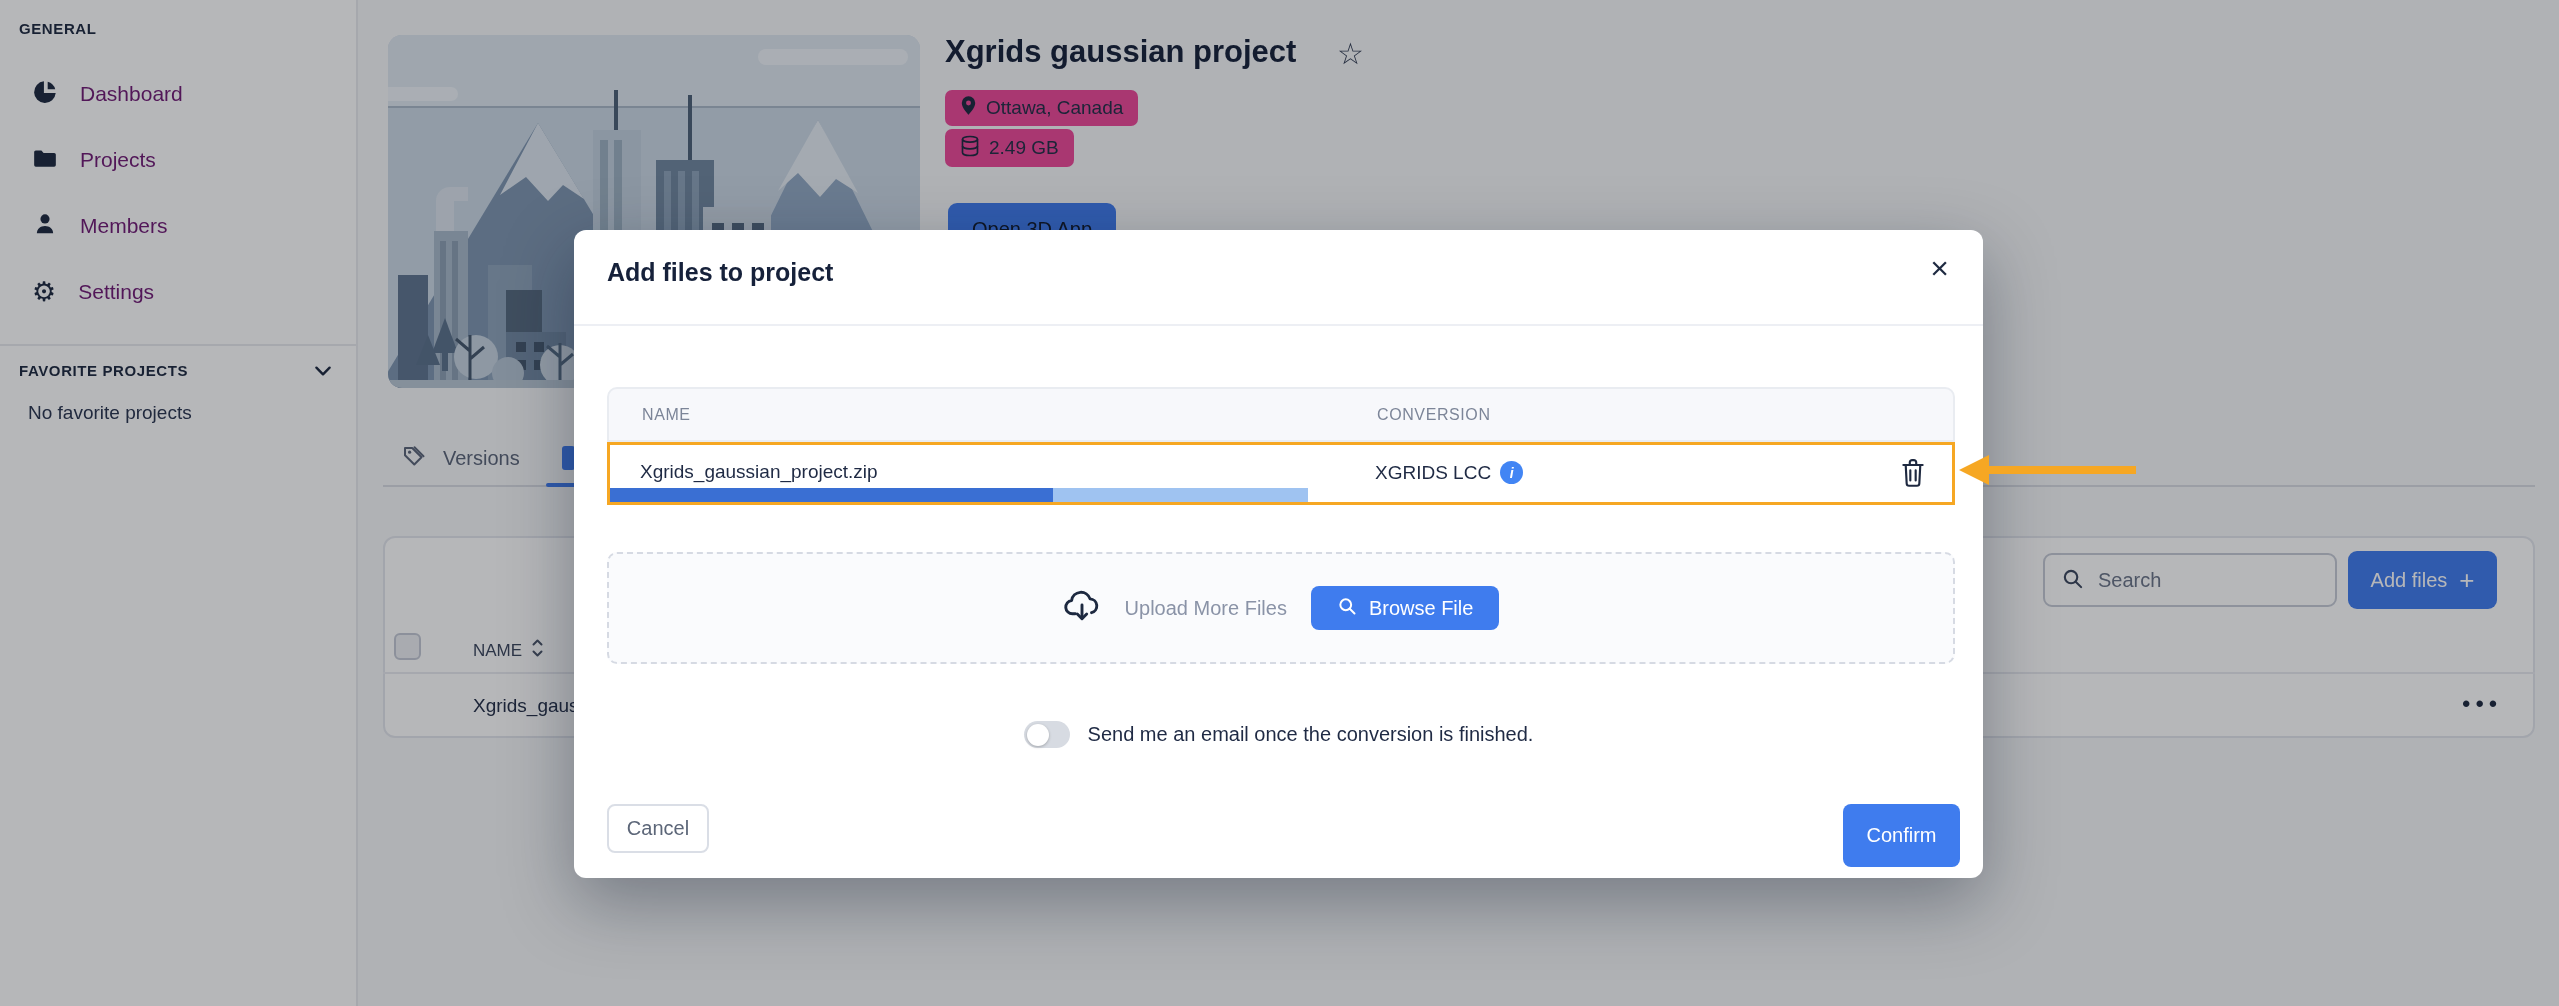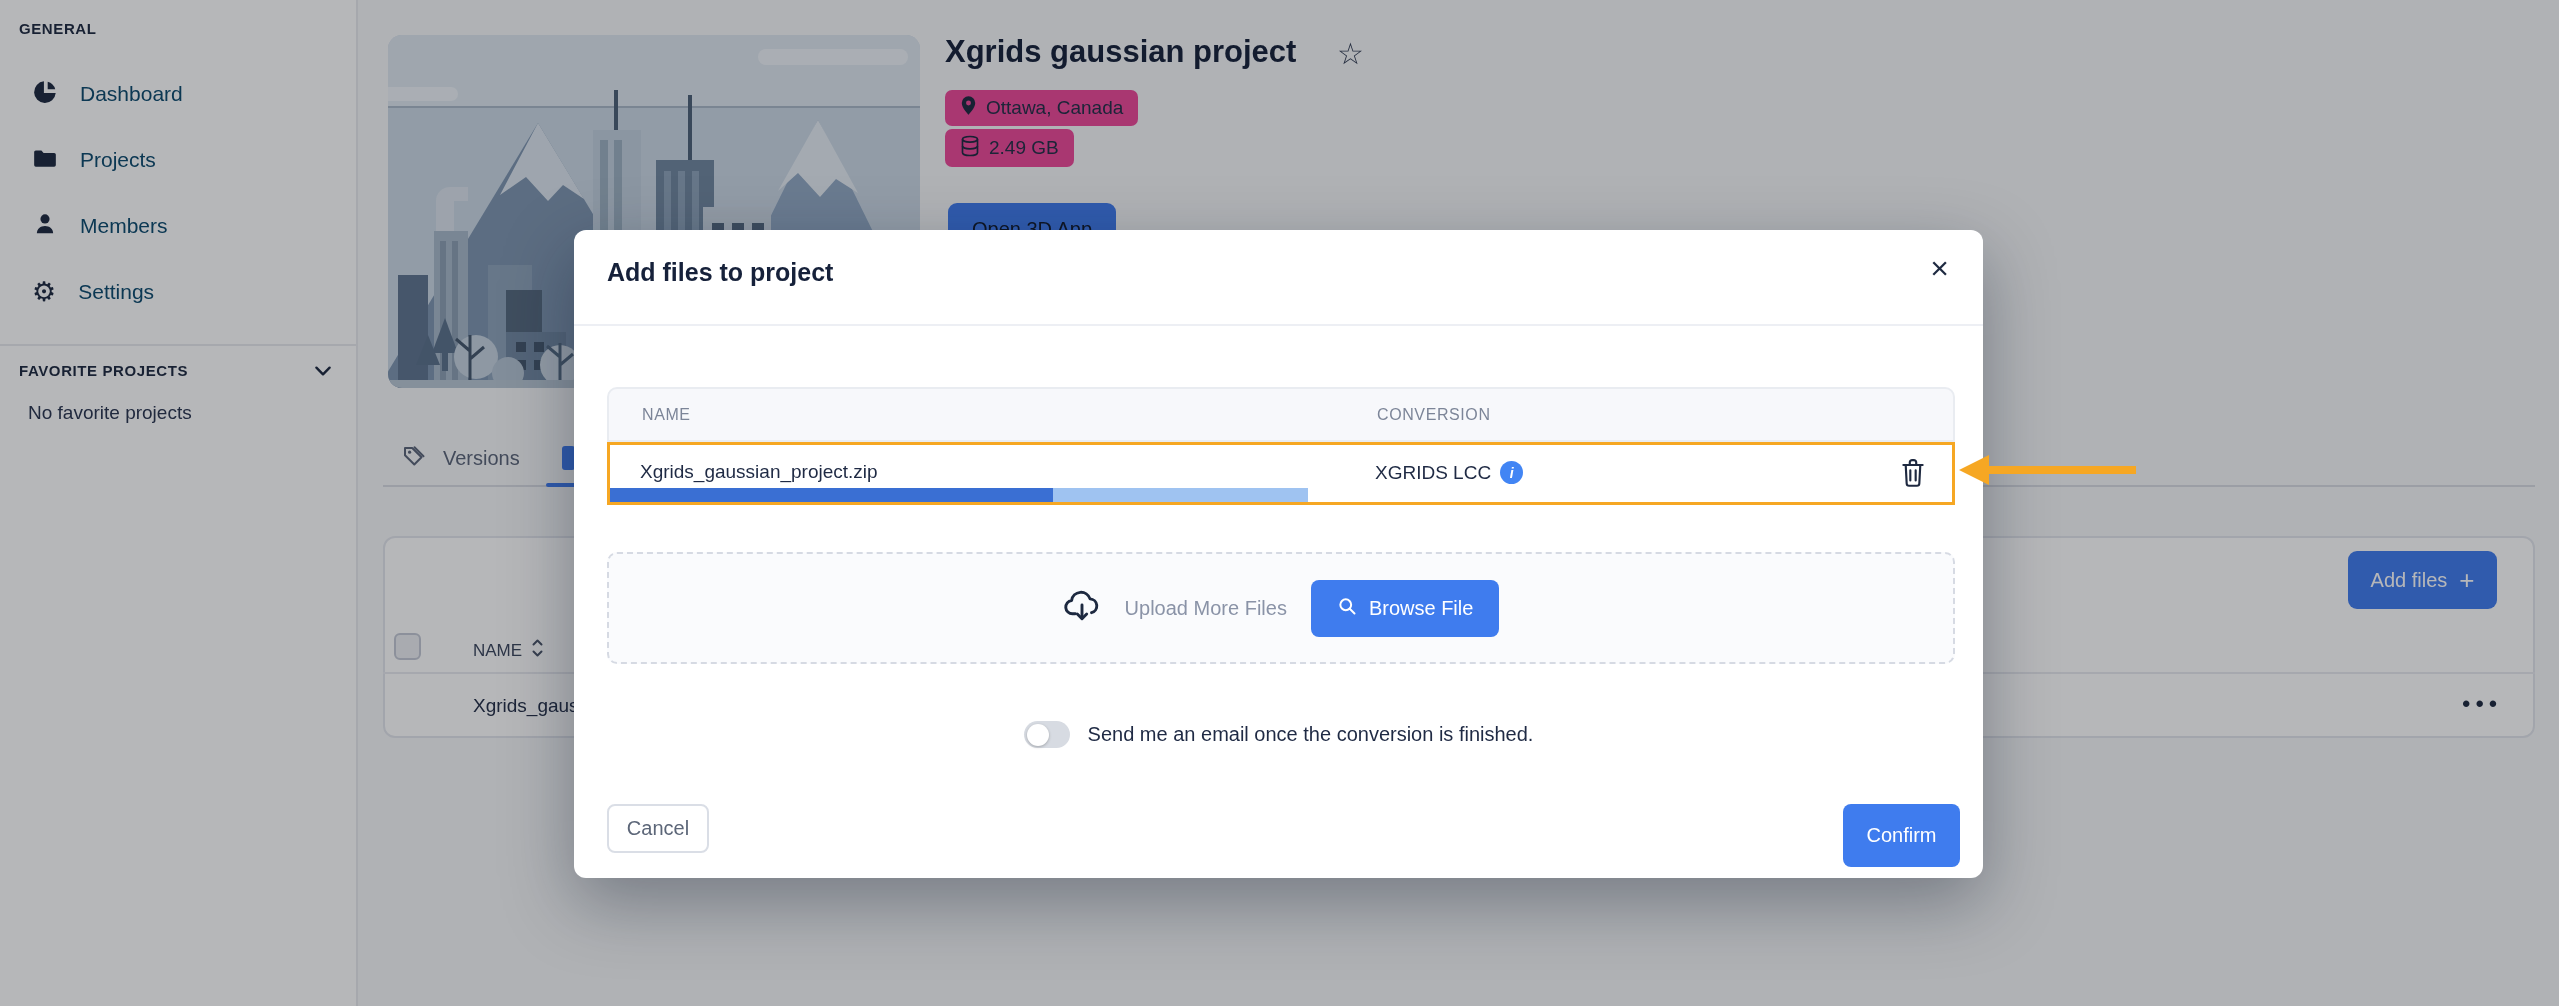--- a/index.html
+++ b/index.html
@@ -4,21 +4,21 @@
 <style>
   * { margin:0; padding:0; box-sizing:border-box; }
   html,body { background:#9a9a9a; }
   body { font-family:"Liberation Sans","DejaVu Sans",sans-serif; }
   .app { position:relative; width:2559px; height:1006px; background:#f7f8fa; overflow:hidden; color:var(--text_dark); }
 
   
   .sidebar { position:absolute; left:0; top:0; width:358px; height:1006px; background:#ffffff; border-right:2px solid #e8eaee; z-index:10; }
   .sb-section { position:absolute; left:19px; font-size:15px; font-weight:bold; letter-spacing:.6px; color:#1d2940; }
   .sb-item { position:absolute; left:32px; display:flex; align-items:center; gap:22px; height:44px; cursor:pointer; }
-  .sb-item .lbl { font-size:21px; color:#0c4a6e; }
+  .sb-item .lbl { font-size:21px; color:#701a75; }
   .sb-divider { position:absolute; left:0; right:0; top:344px; height:2px; background:#e8eaee; }
   .sb-chevron { position:absolute; left:312px; top:360px; }
   .sb-empty { position:absolute; left:28px; top:402px; font-size:19px; color:#2a3550; }
   .gear-glyph { font-size:27px; line-height:26px; color:#1d2940; }
 
   
   .thumb { position:absolute; left:388px; top:35px; width:532px; height:353px; border-radius:14px; overflow:hidden; }
   .page-title { position:absolute; left:945px; top:34px; font-size:31px; font-weight:bold; color:#16213a; }
   .star { position:absolute; left:1337px; top:36px; font-size:30px; color:#333e55; cursor:pointer; }
   .badge { position:absolute; display:flex; align-items:center; gap:9px; background:#ec4899; border-radius:7px; padding:0 15px; font-size:19px; color:#232e47; }
@@ -63,21 +63,21 @@
   .frow .fname { position:absolute; left:30px; top:16px; font-size:19px; color:#1f2a44; }
   .frow .fconv { position:absolute; left:765px; top:16px; font-size:19px; color:#1f2a44; display:flex; align-items:center; gap:9px; }
   .info-dot { width:23px; height:23px; border-radius:50%; background:var(--info_blue); color:#fff; font-size:14px; font-weight:bold; font-style:italic; display:inline-flex; align-items:center; justify-content:center; cursor:pointer; }
   .trash-btn { position:absolute; right:26px; top:13px; background:none; border:none; cursor:pointer; }
   .progress { position:absolute; left:0; right:0; bottom:0; height:14px; display:flex; }
   .progress .seg-solid { background:var(--progress_blue); }
   .progress .seg-light { background:var(--progress_light_blue); }
 
   .upload-zone { position:absolute; left:33px; top:322px; width:1348px; height:112px; border:2px dashed #d6dae3; border-radius:10px; background:#fafbfd; display:flex; align-items:center; justify-content:center; gap:24px; }
   .upload-hint { font-size:20px; color:#8a93a7; }
-  .browse-btn { height:57px; padding:0 26px; background:var(--accent_blue); border:none; border-radius:8px; color:#fff; font-size:20px; display:flex; align-items:center; gap:12px; cursor:pointer; font-family:inherit; }
+  .browse-btn { height:44px; padding:0 26px; background:var(--accent_blue); border:none; border-radius:8px; color:#fff; font-size:20px; display:flex; align-items:center; gap:12px; cursor:pointer; font-family:inherit; }
 
   .toggle-row { position:absolute; left:0; right:0; top:491px; display:flex; align-items:center; justify-content:center; gap:18px; }
   .toggle { position:relative; width:46px; height:27px; border-radius:14px; background:#d7dbe2; cursor:pointer; }
   .toggle .knob { position:absolute; left:3px; top:2.5px; width:22px; height:22px; border-radius:50%; background:#fff; box-shadow:0 1px 3px rgba(0,0,0,.25); }
   .toggle-label { font-size:20px; color:#1f2a44; }
 
   .cancel-btn { position:absolute; left:33px; top:574px; width:102px; height:49px; background:#fff; border:2px solid #dadee6; border-radius:8px; font-size:20px; color:#5c6678; cursor:pointer; font-family:inherit; }
   .confirm-btn { position:absolute; right:23px; top:574px; width:117px; height:63px; background:var(--accent_blue); border:none; border-radius:8px; font-size:20px; color:#fff; cursor:pointer; font-family:inherit; }
 
   
@@ -230,20 +230,29 @@
           <circle cx="7.6" cy="8.2" r="1.6" fill="#5b6579" stroke="none"></circle>
           <path d="M12.5 3.2l9 9" stroke-linecap="round"></path>
         </svg>
     </span>
     <span>Versions</span>
   </div>
   <div class="tab-files-fragment"></div>
 
   <div class="bg-card"></div>
 
+  <div class="search-box">
+    <span>
+      <svg width="23" height="23" viewBox="0 0 24 24" fill="none" stroke="#3c475e" stroke-width="2.2" stroke-linecap="round">
+          <circle cx="10.5" cy="10.5" r="6.5"></circle>
+          <path d="M15.3 15.3L21 21"></path>
+        </svg>
+    </span>
+    <input type="text" placeholder="Search" style="">
+  </div>
 
   <button class="addfiles">
     <span>Add files</span>
     <span class="plus">+</span>
   </button>
 
   <div class="bg-checkbox"></div>
   <div class="bg-colhead">
     <span>NAME</span>
     <span>

